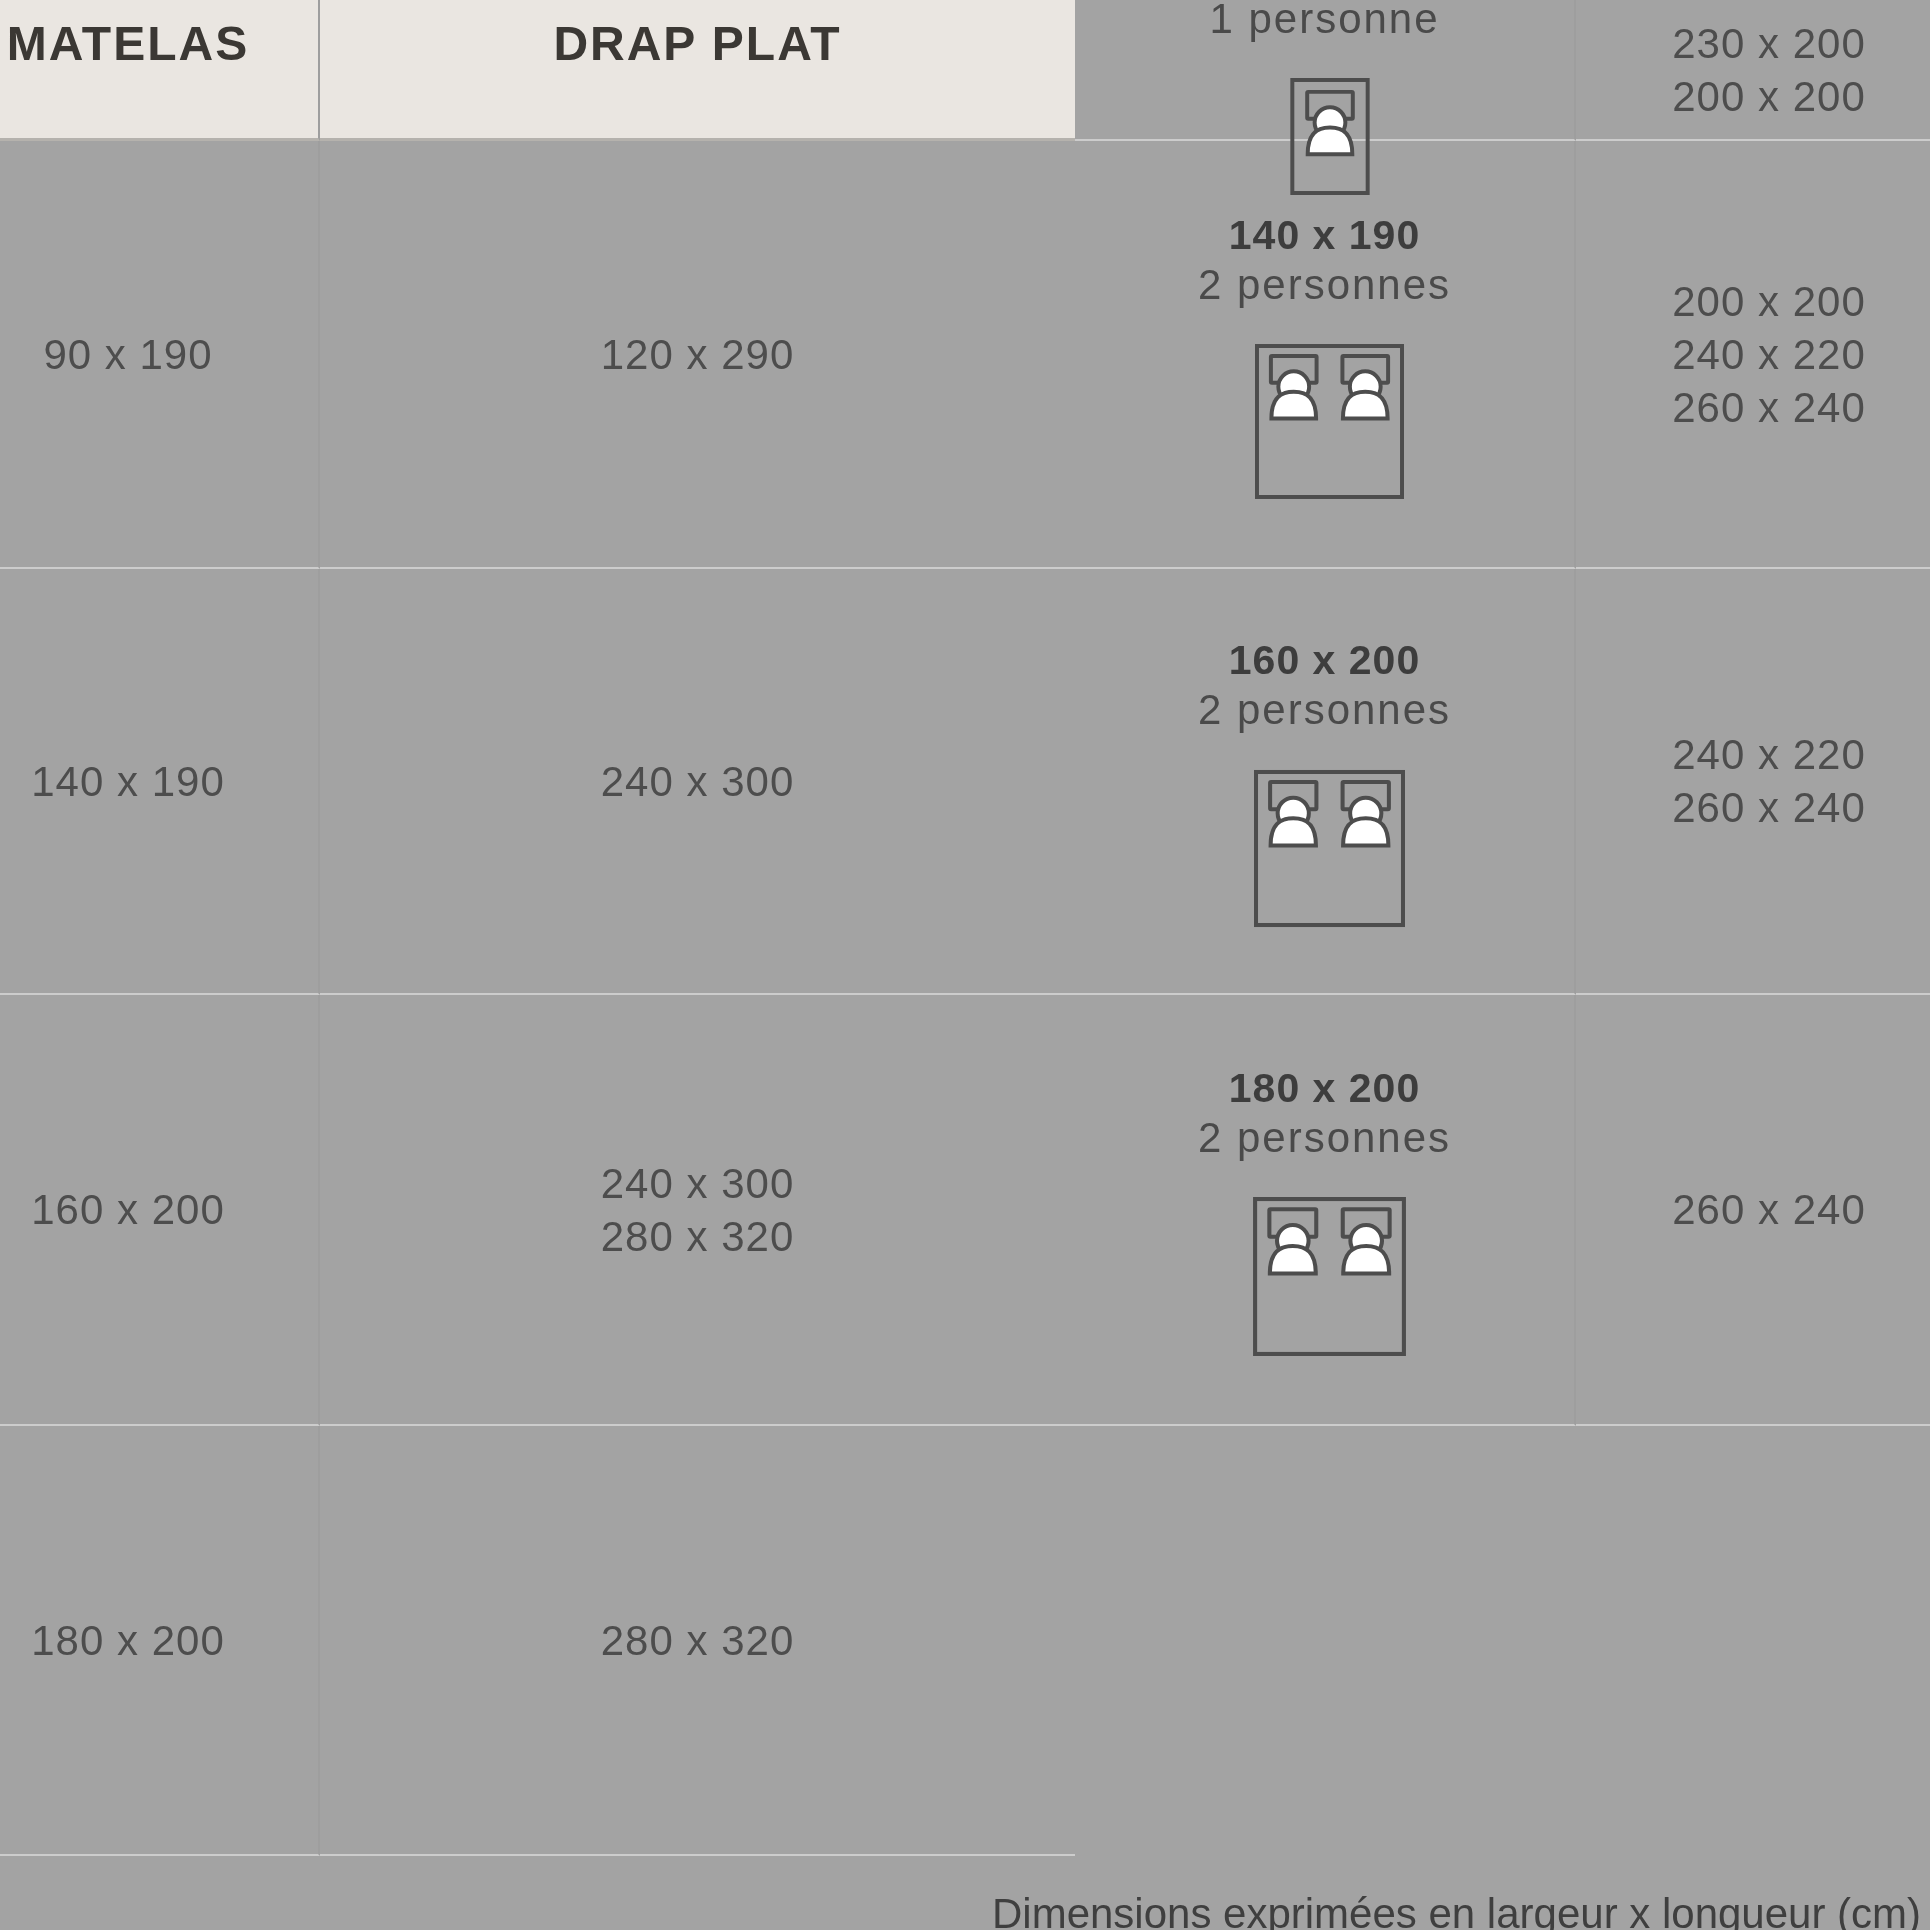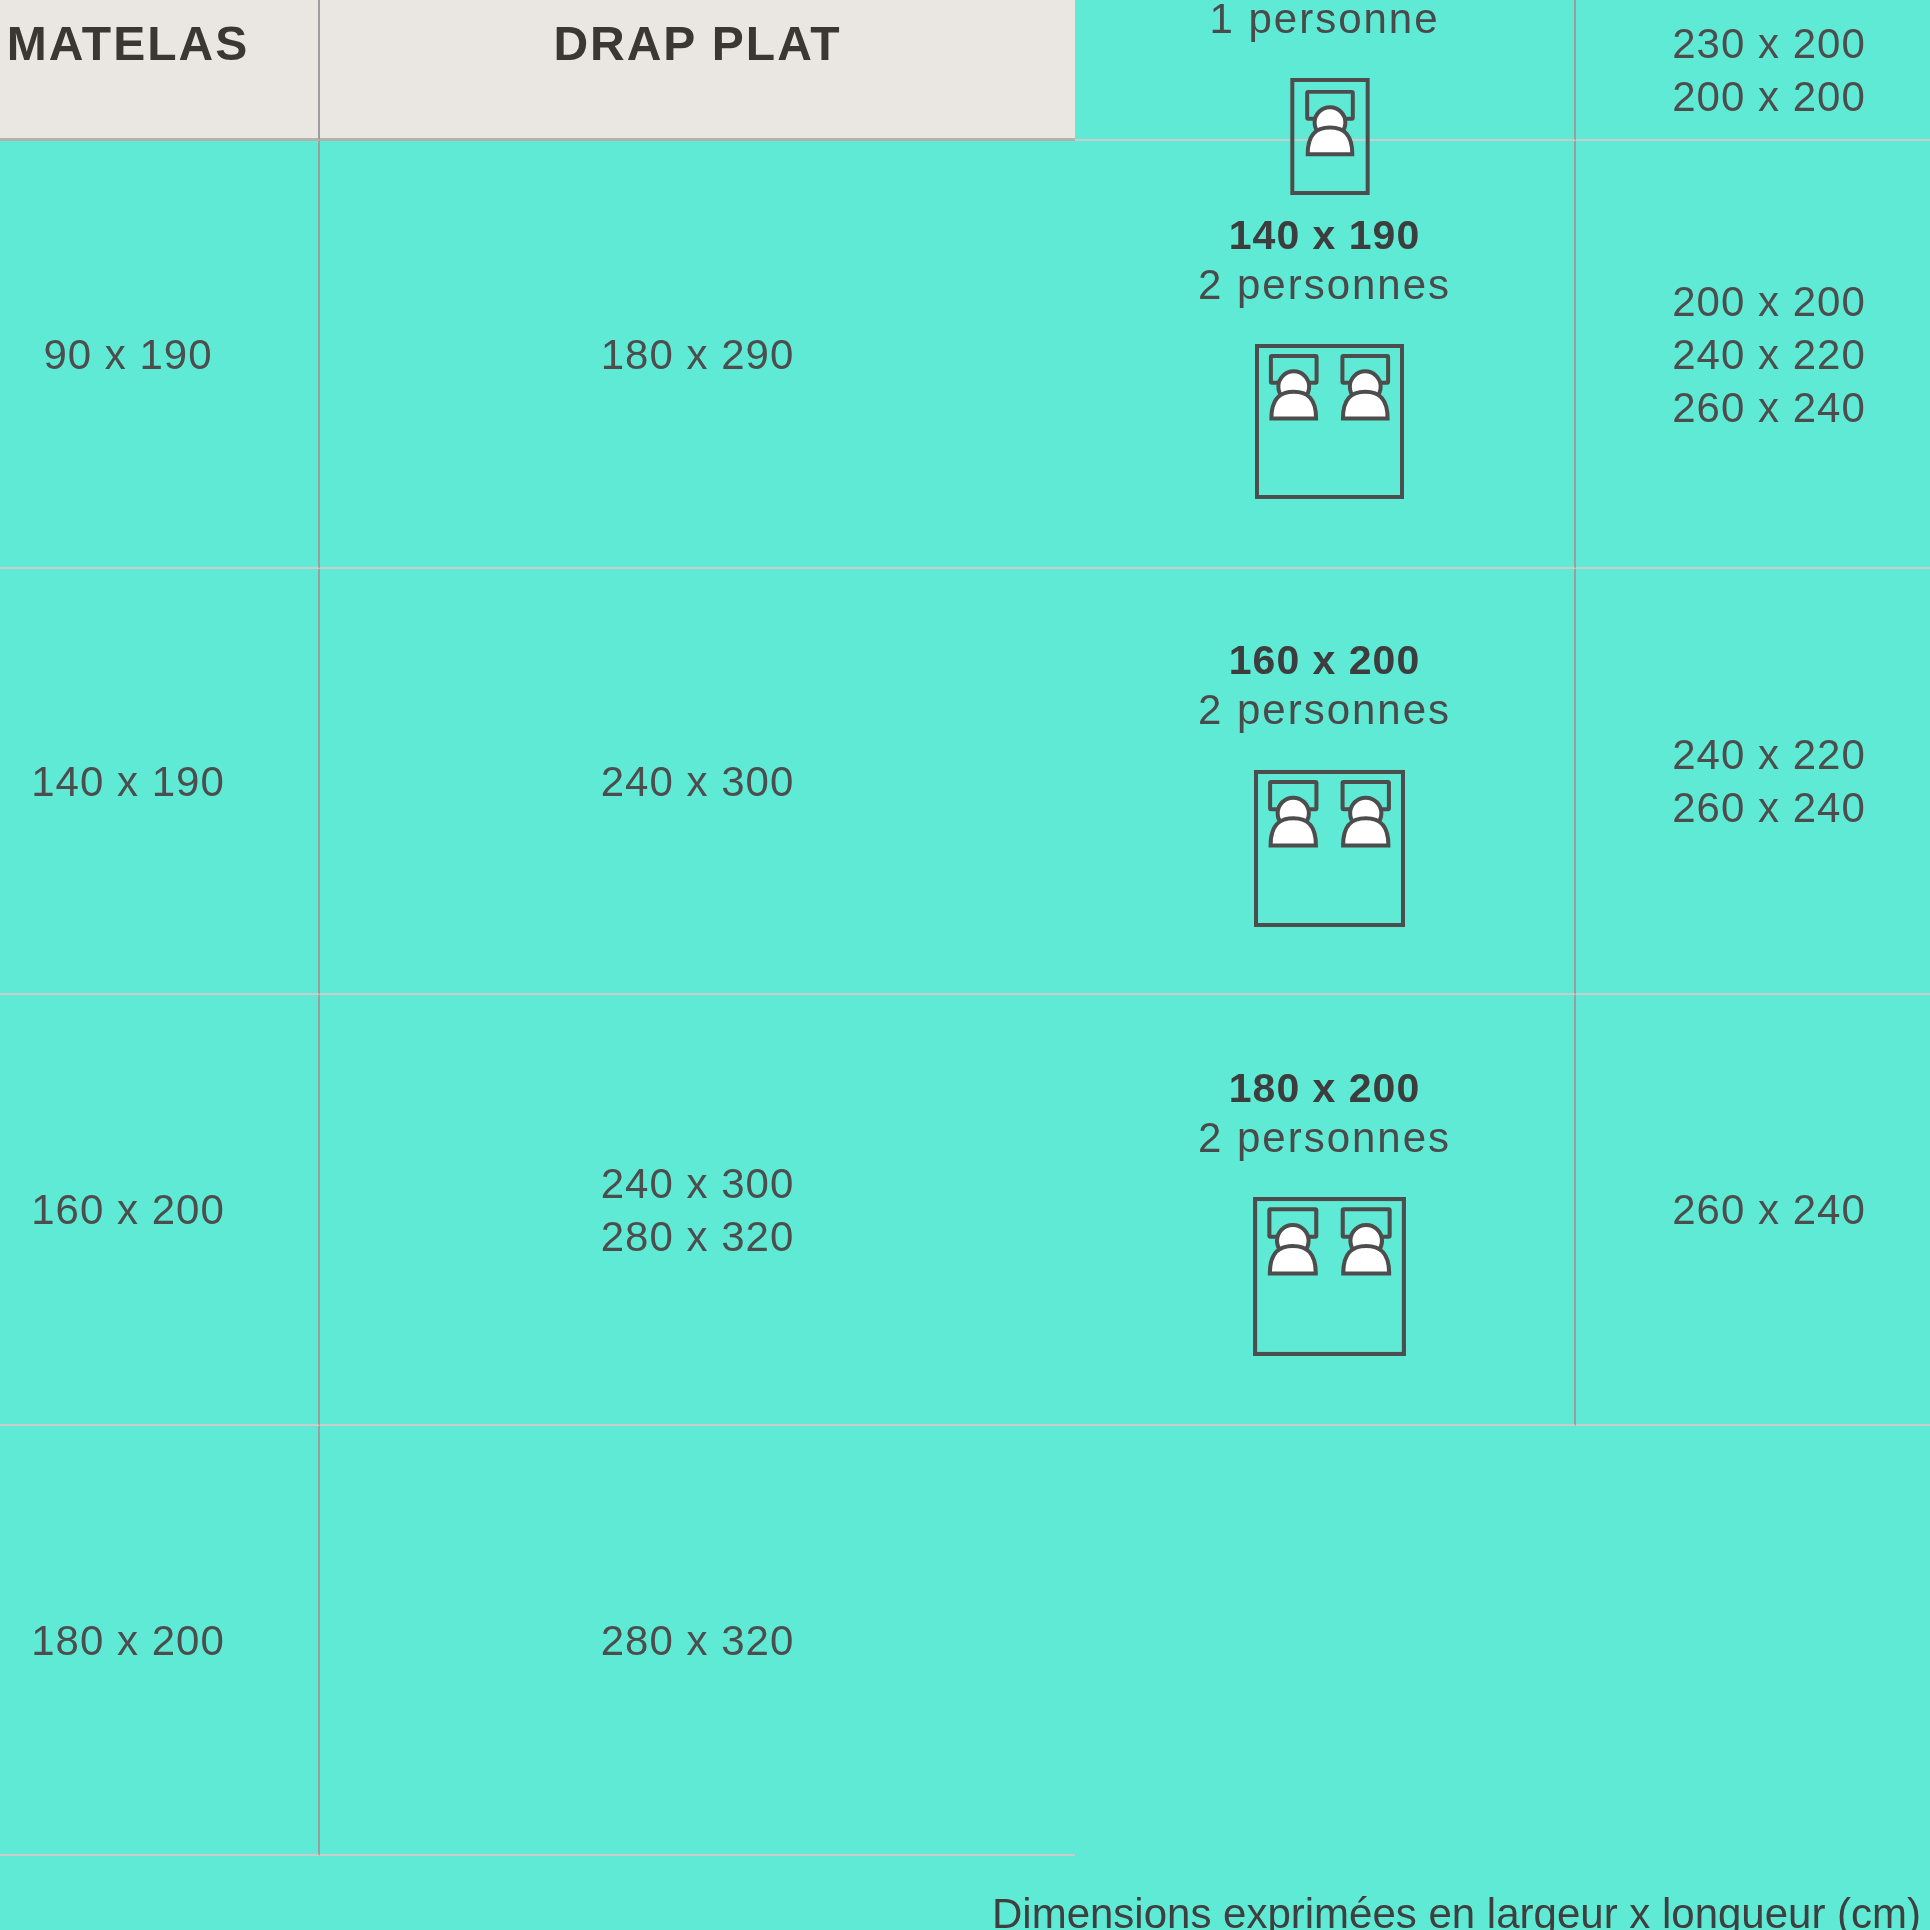--- a/index.html
+++ b/index.html
@@ -1,21 +1,21 @@
 <!DOCTYPE html>
 <html><head>
 <meta charset="utf-8">
 <style>
   html, body { margin: 0; padding: 0; background: #ffffff; }
   .frame {
     position: relative;
     width: 1930px;
     height: 1930px;
     overflow: hidden;
-    background: #5eead4;
+    background: #a3a3a3;
     font-family: "Liberation Sans", "DejaVu Sans", sans-serif;
     color: #4d4d4d;
   }
   .size-table {
     position: absolute;
     left: -62px;
     top: 0;
     width: 2027px;
     display: grid;
     grid-template-columns: 382px 755px 501px 388px;
@@ -110,21 +110,21 @@
       </div>
     </div>
     <div class="cell td">
       <div class="value-line">230 x 200</div>
       <div class="value-line">200 x 200</div>
     </div>
     <div class="cell td">
       <div class="value-line">90 x 190</div>
     </div>
     <div class="cell td last-col">
-      <div class="value-line">180 x 290</div>
+      <div class="value-line">120 x 290</div>
     </div>
 
     <div class="cell td">
       <div class="mattress-size">140 x 190</div>
       <div class="mattress-persons">2 personnes</div>
       <div class="bed-icon-wrap">
         <svg width="149" height="155" viewBox="0 0 150 156">
           <rect class="stroke" x="2" y="2" width="146" height="152"></rect>
           <rect class="stroke" x="16" y="12" width="46" height="27" rx="1"></rect>
           <circle class="whitefill" cx="39" cy="43" r="15.5"></circle>

